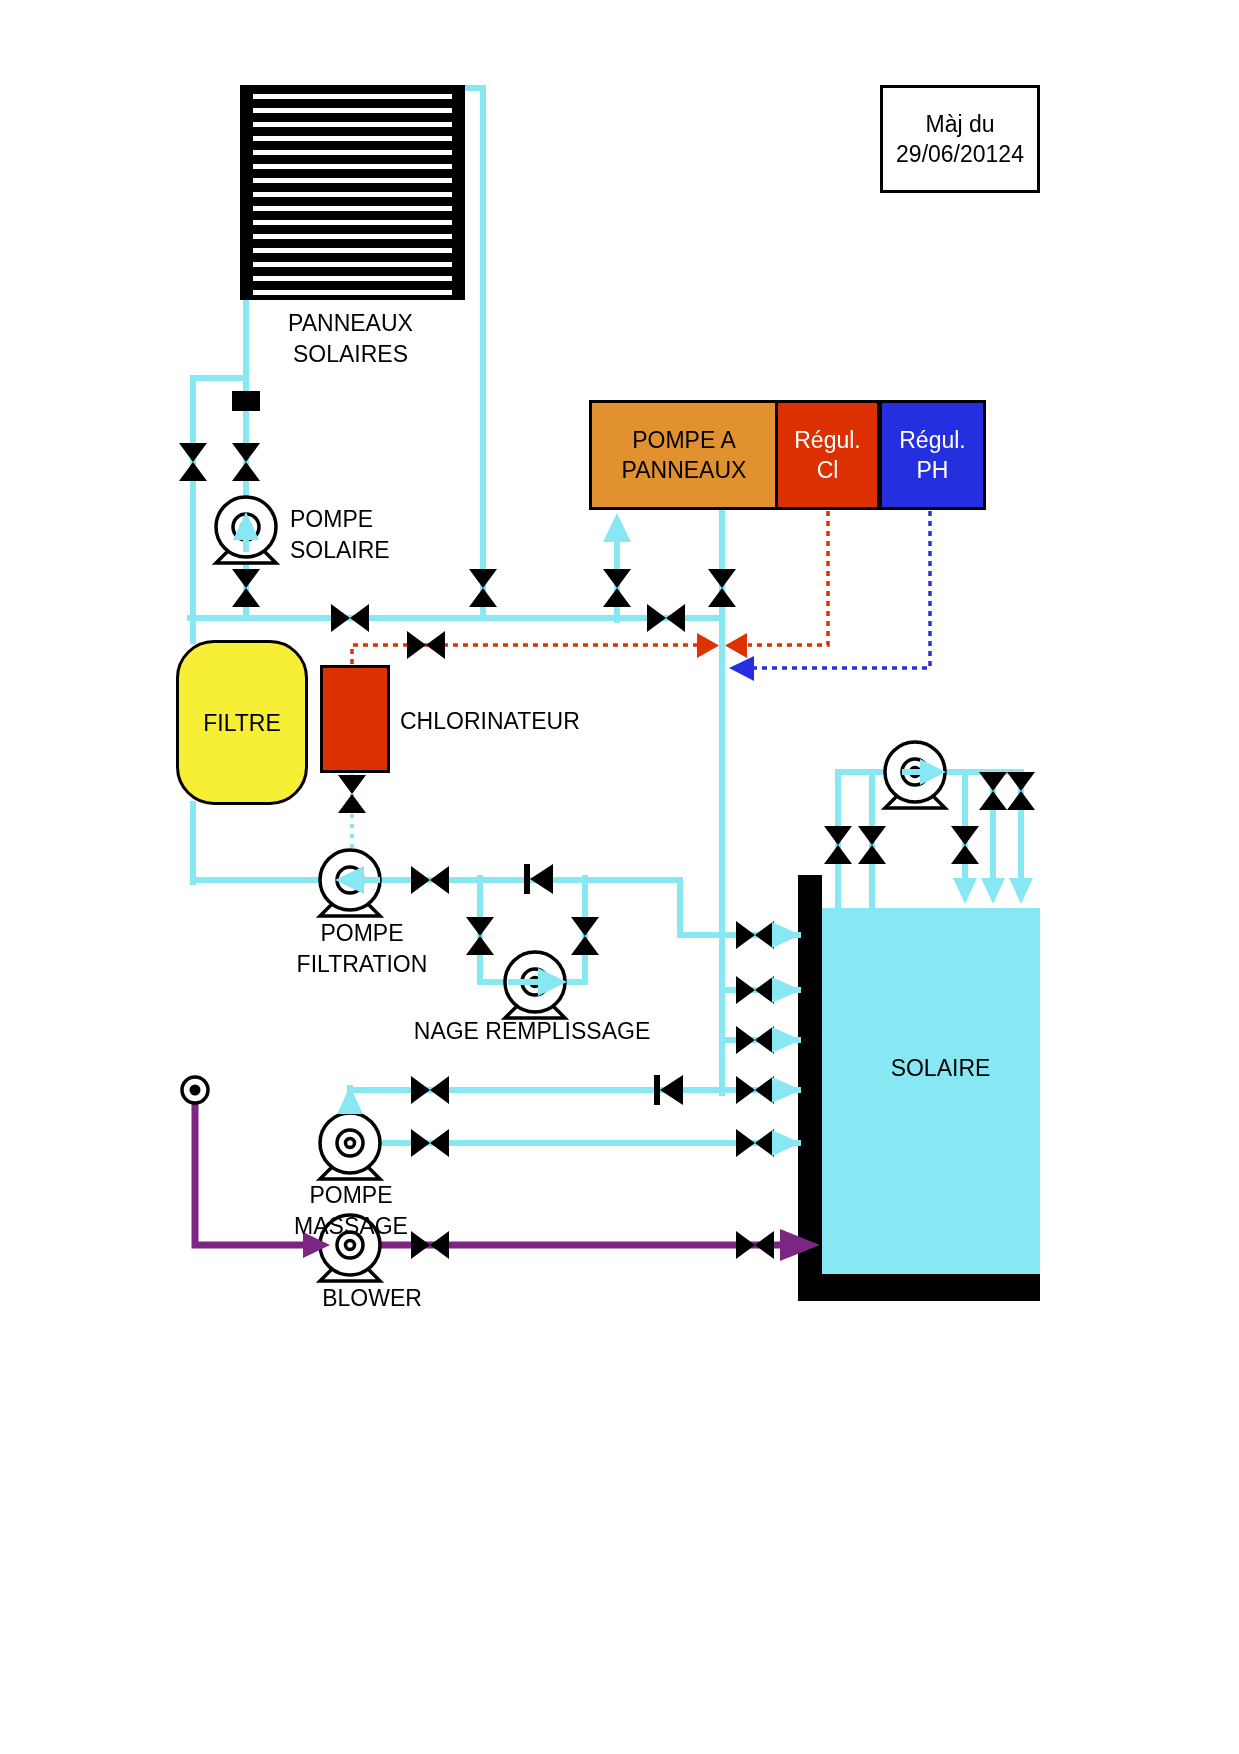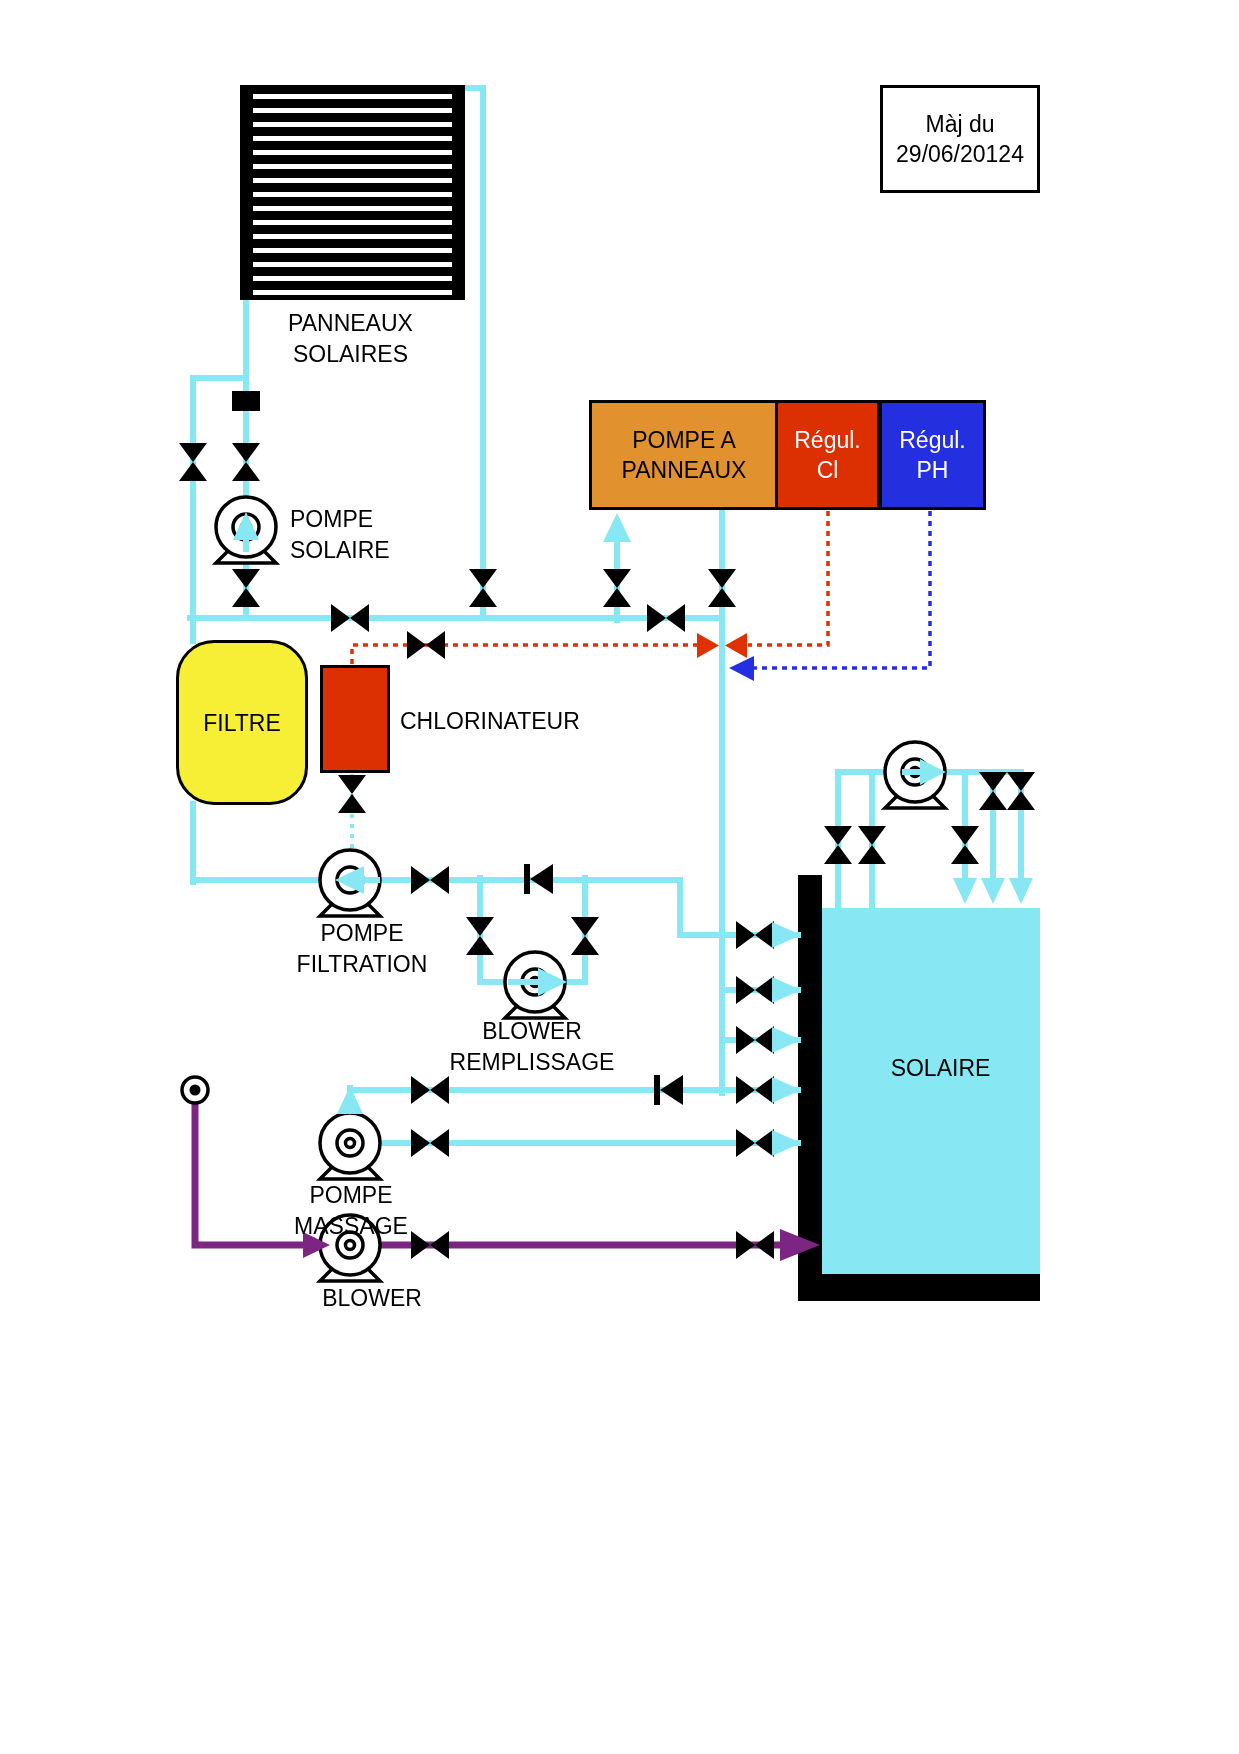--- a/index.html
+++ b/index.html
@@ -206,21 +206,21 @@
     <div>CHLORINATEUR</div>
   </div>
 
 
   <div class="lbl" style="left:282px;top:918px;width:160px;">
     <div>POMPE</div>
     <div>FILTRATION</div>
   </div>
 
   <div class="lbl" style="left:412px;top:1016px;width:240px;">
-    <div>BLOWER REMPLISSAGE</div>
+    <div>NAGE REMPLISSAGE</div>
   </div>
 
   <div class="lbl" style="left:868px;top:1053px;width:145px;">
     <div>SOLAIRE</div>
   </div>
 
   <div class="lbl" style="left:256px;top:1180px;width:190px;">
     <div>POMPE MASSAGE</div>
   </div>
 

